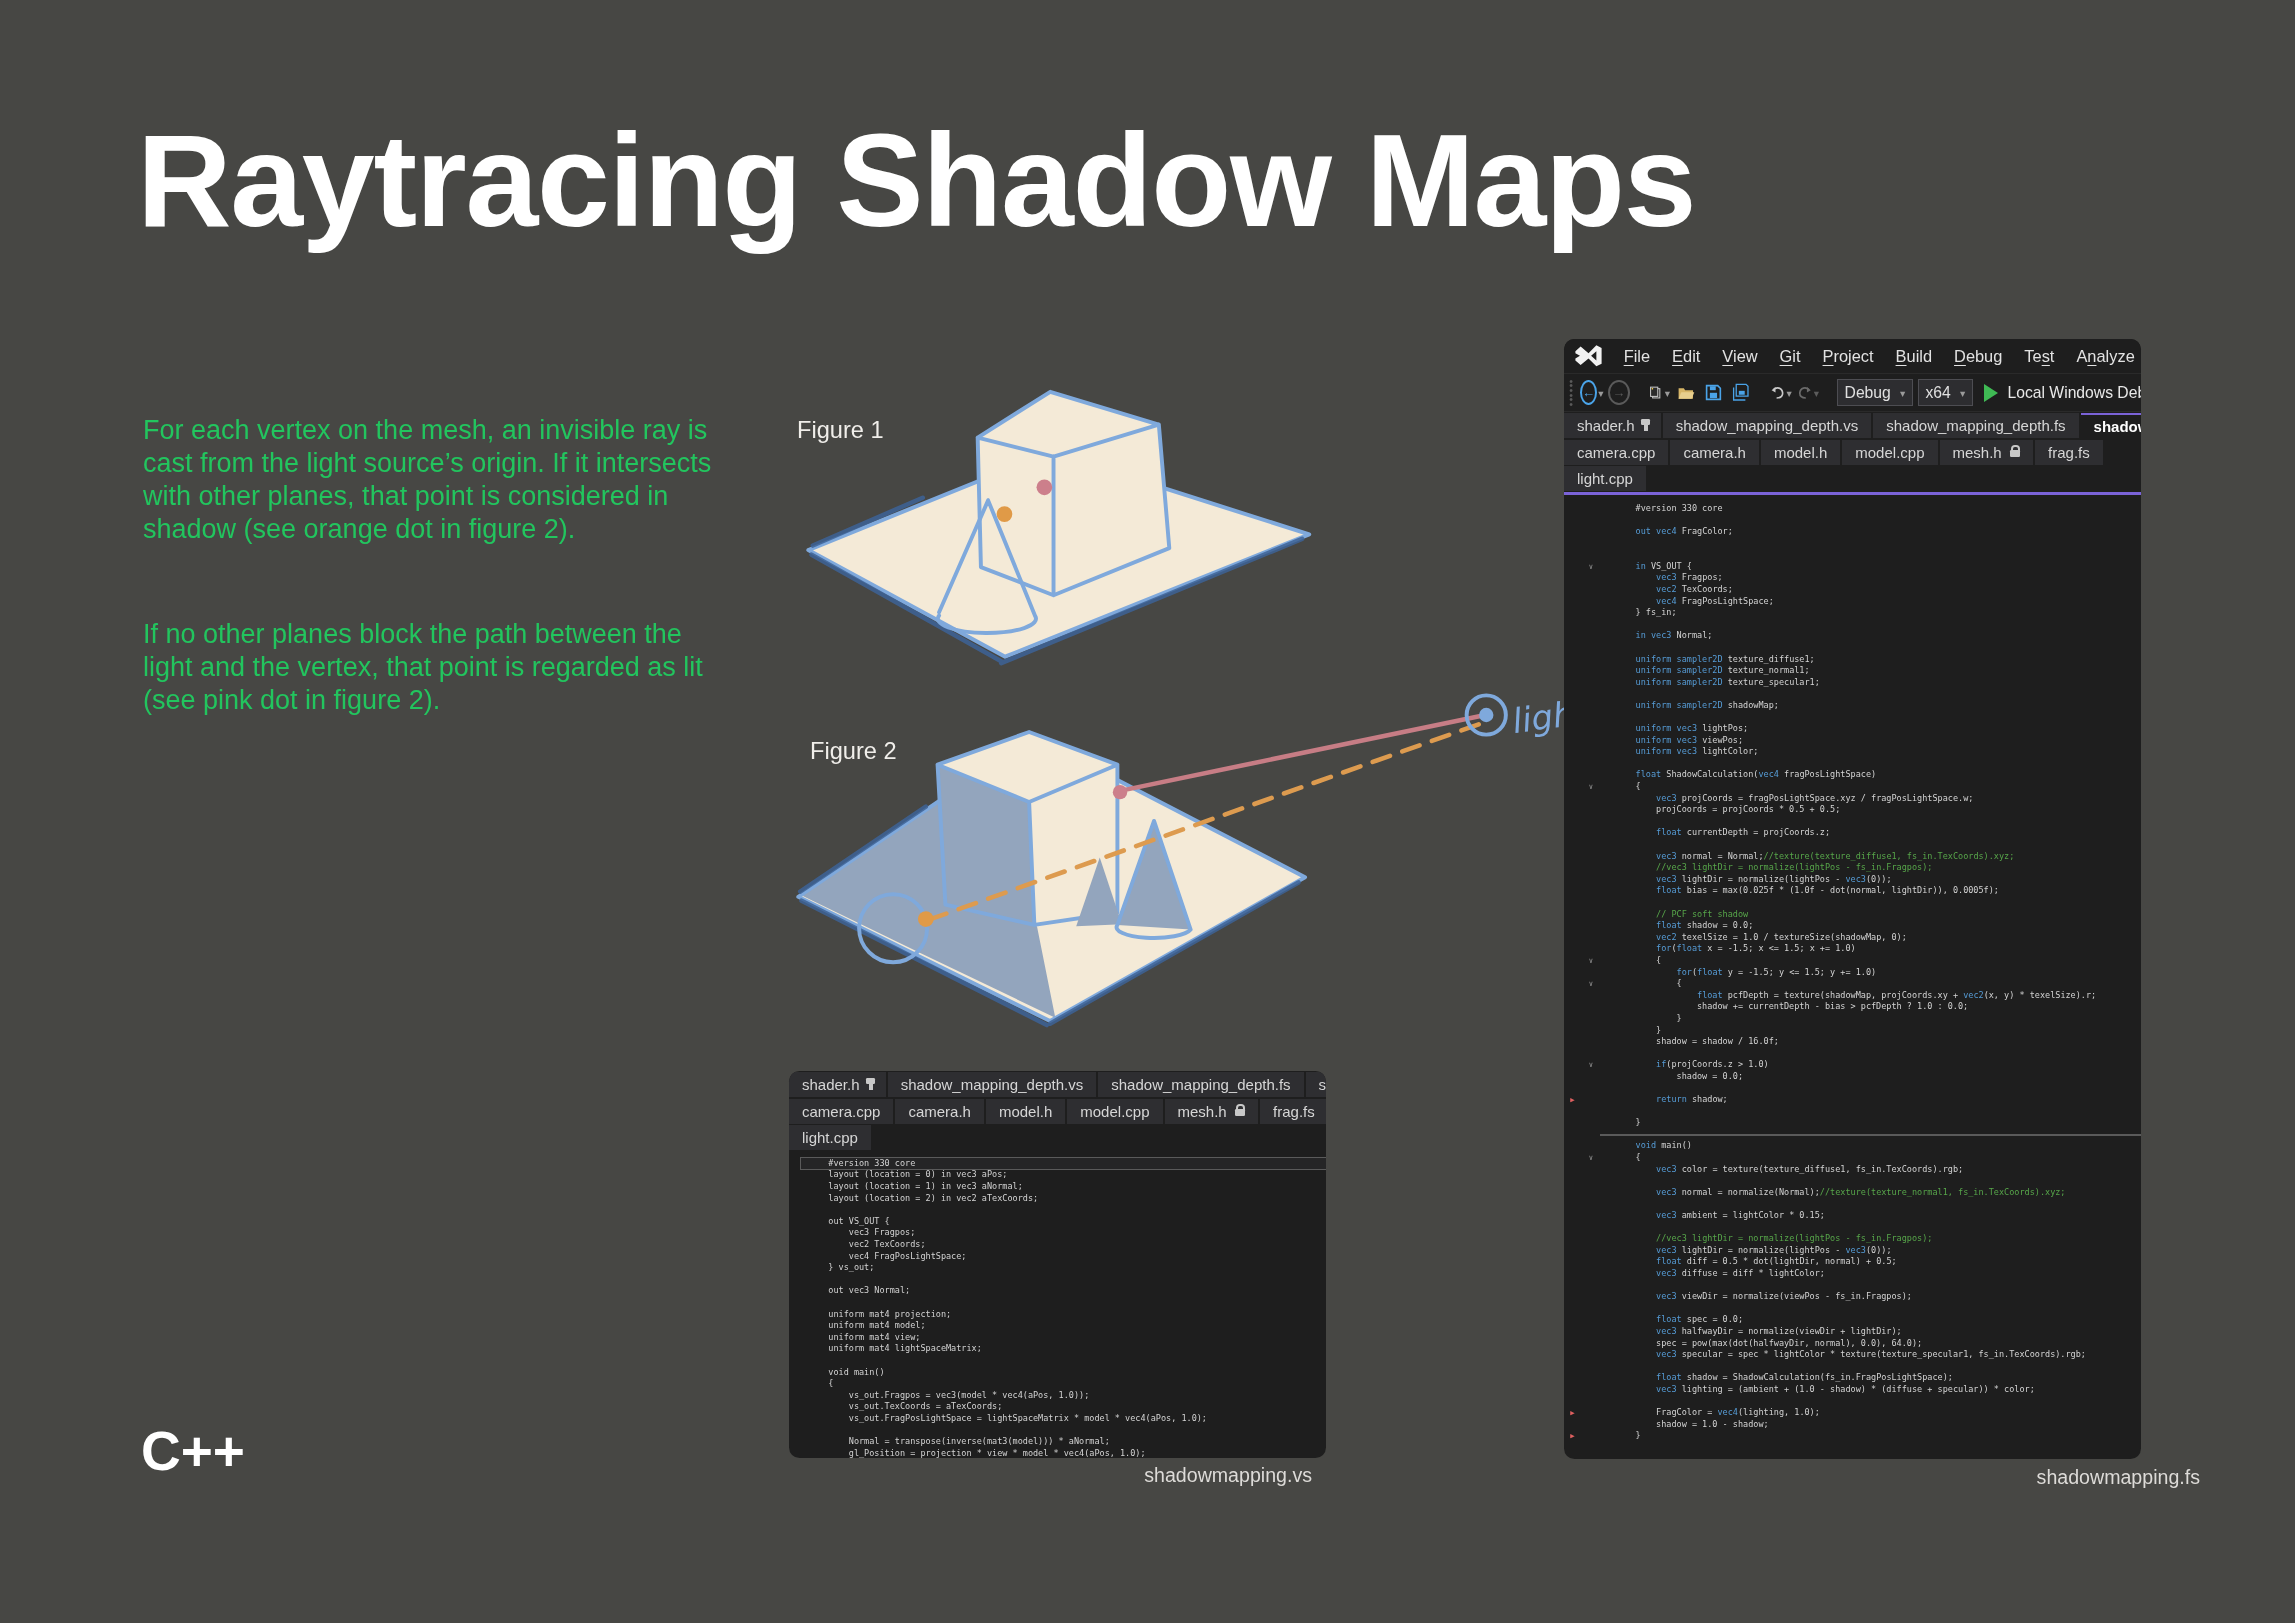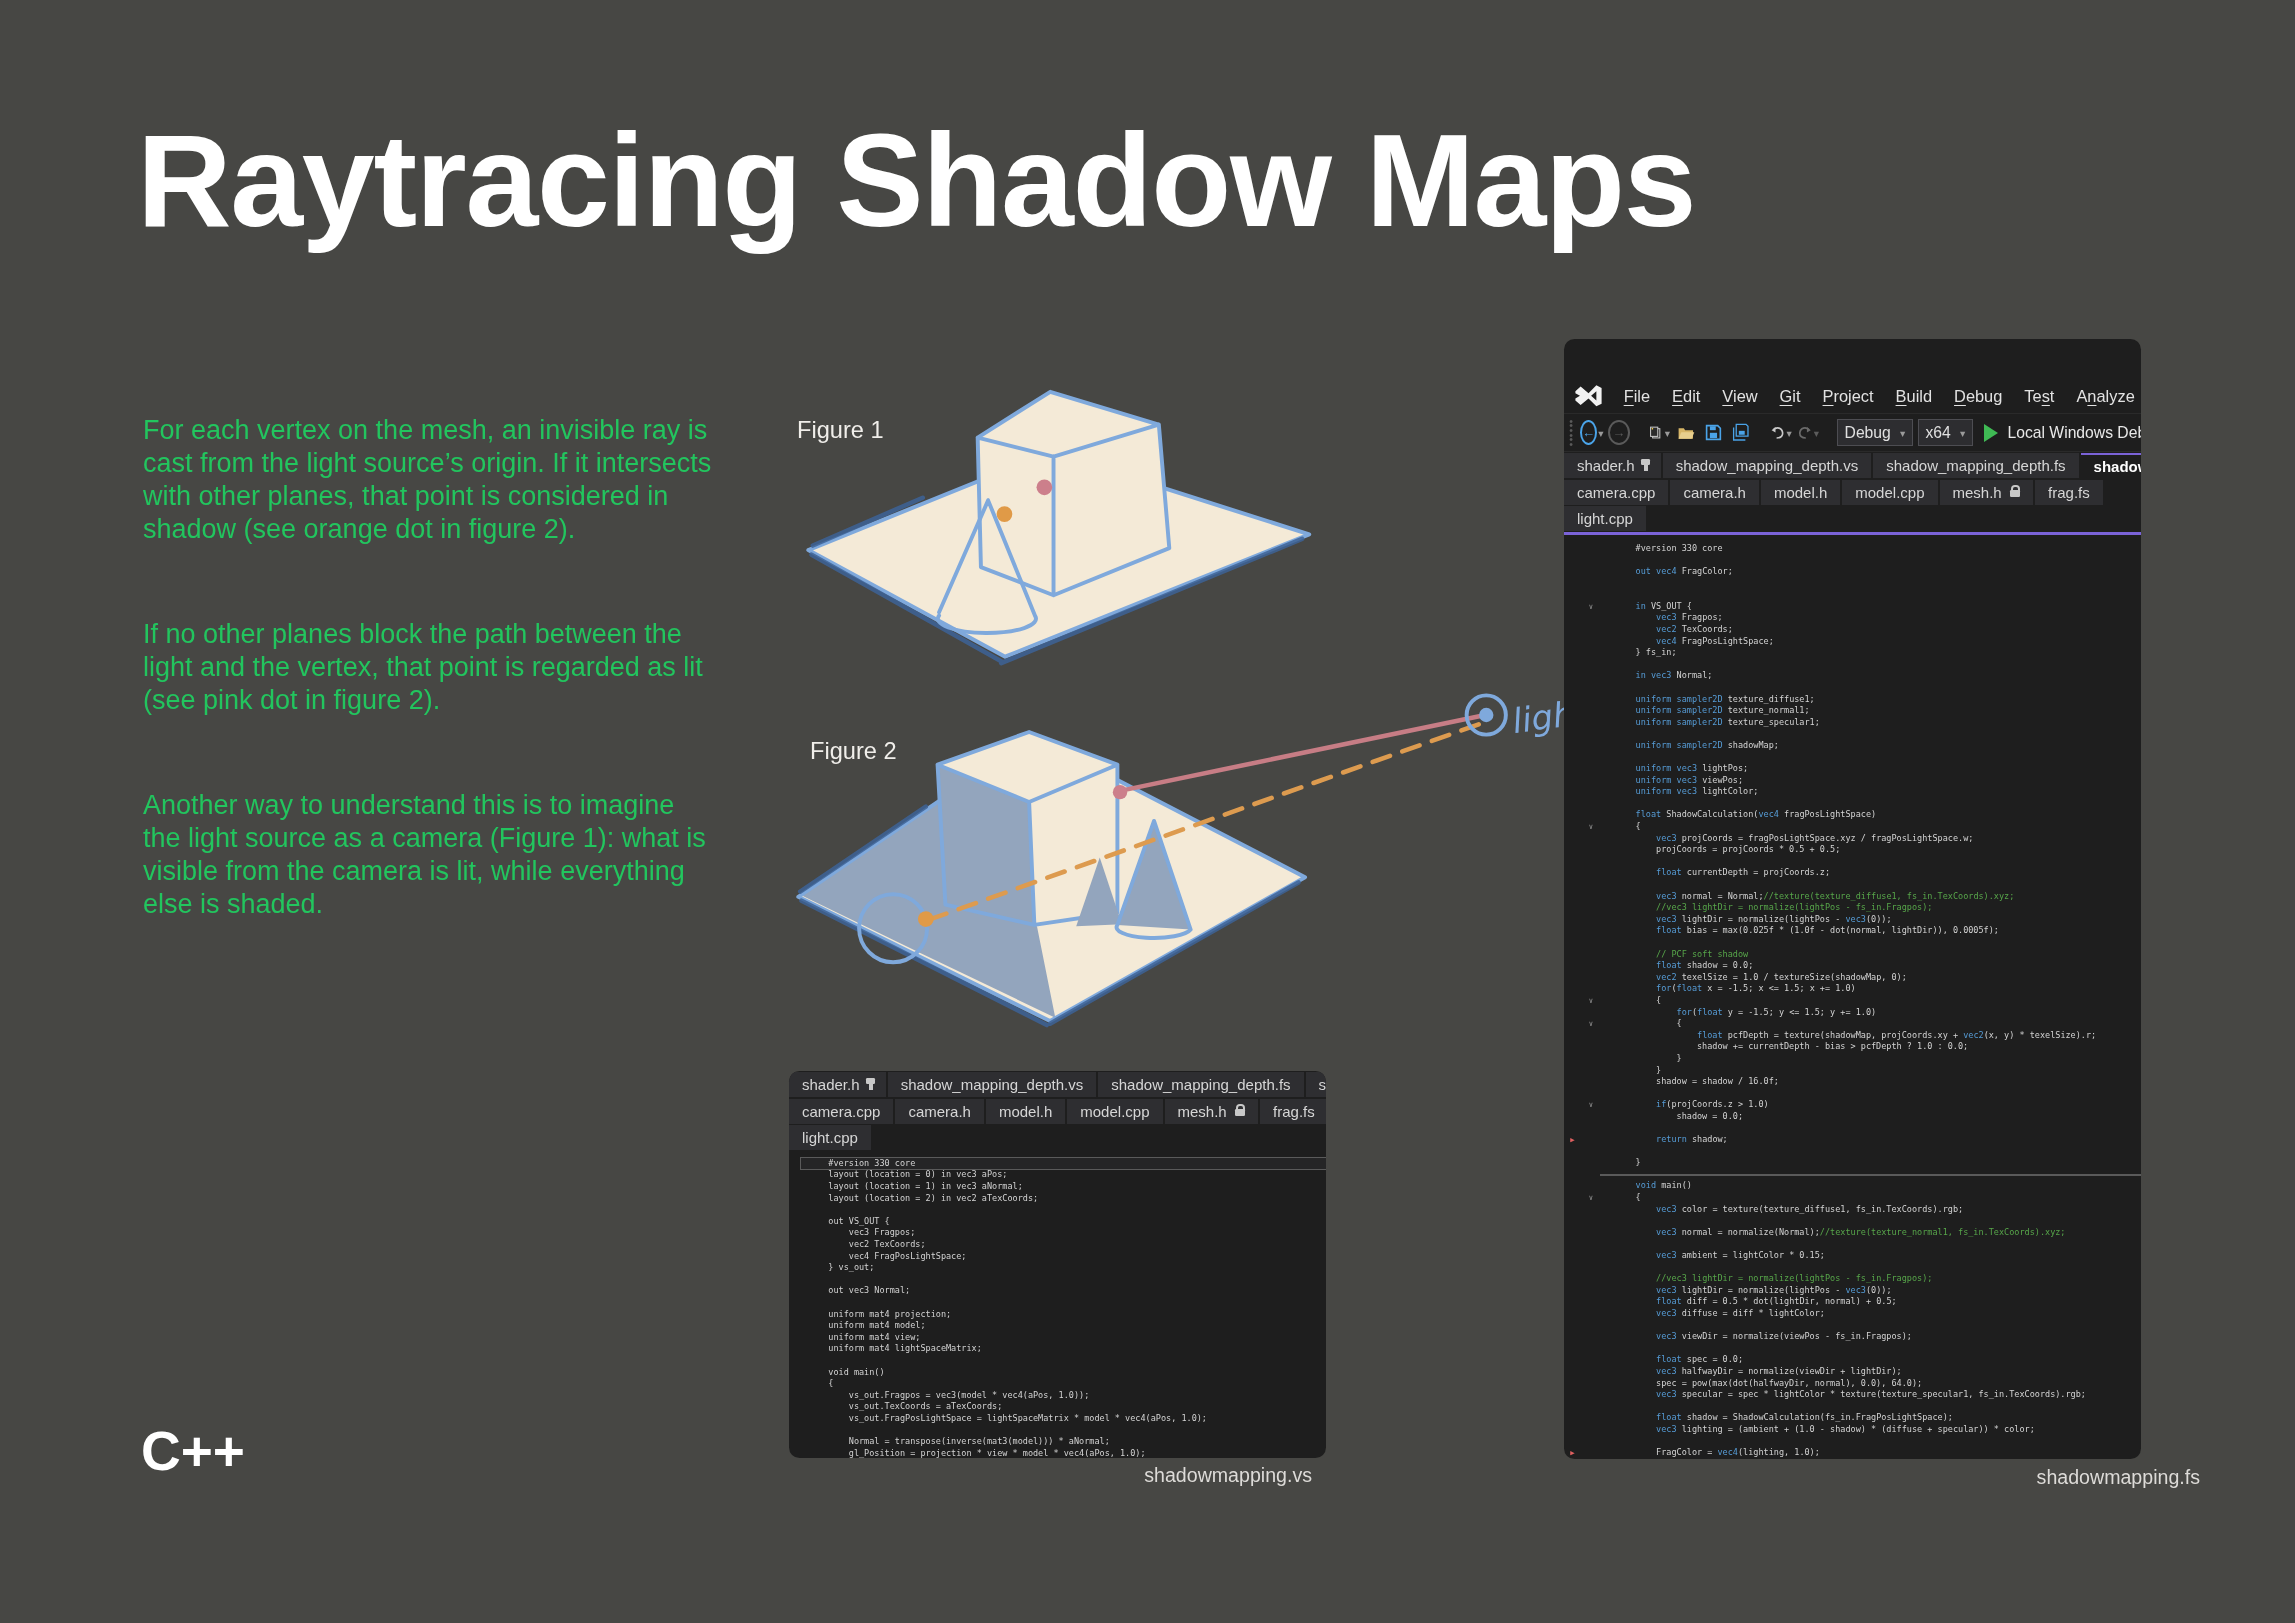--- a/index.html
+++ b/index.html
@@ -27,21 +27,21 @@
   .sketch2{stroke:#3d6396;stroke-width:7;fill:none;stroke-linecap:round;opacity:.85;}
   .cream{fill:#f4ead7;}
   .shadowfill{fill:#93a5bd;}
   .handwrite{font-family:"DejaVu Sans",sans-serif;font-style:italic;font-size:52px;fill:#7fa9dc;}
 
   
   .window{position:absolute;background:#1e1e1e;border-radius:10.5px;overflow:hidden;}
   #editor-vs{left:789px;top:1071px;width:537px;height:387px;}
   #editor-fs{left:1564px;top:339px;width:577px;height:1120px;}
 
-  .menubar{height:34px;display:flex;align-items:center;gap:0;padding-left:7.9px;background:#1e1e1e;margin-top:40px;}
+  .menubar{height:34px;display:flex;align-items:center;gap:0;padding-left:7.9px;background:#1e1e1e;}
   .vslogo{width:29px;height:23.6px;margin:0 9.2px 0 2.6px;display:flex;align-items:center;justify-content:center;}
   .menu-item{font-size:16.4px;color:#e2e2e2;padding:0 11px;white-space:nowrap;}
   .menu-item u{text-decoration:underline;text-underline-offset:2.6px;}
 
   .toolbar{height:37px;display:flex;align-items:center;gap:5.2px;padding-left:5.2px;background:#1e1e1e;
            border-top:0.7px solid #2a2a2a;border-bottom:0.7px solid #2a2a2a;}
   .grip{color:#5a5a5a;font-size:10.5px;letter-spacing:1.3px;margin-right:1.3px;width:6.5px;line-height:4.6px;word-break:break-all;}
   .tbtn{display:flex;align-items:center;justify-content:center;height:26px;min-width:22px;color:#c8c8c8;}
   .circ{width:21px;height:21px;border-radius:50%;border:2px solid #4aa3e8;color:#4aa3e8;
         display:flex;align-items:center;justify-content:center;font-size:13px;font-weight:bold;}
@@ -89,21 +89,20 @@
 </head>
 <body>
 
 <div id="canvas">
 
   <div class="page-title">Raytracing Shadow Maps</div>
 
   <div class="paras">
       <div class="para">For each vertex on the mesh, an invisible ray is cast from the light source’s origin. If it intersects with other planes, that point is considered in shadow (see orange dot in figure 2).</div>
       <div class="para">If no other planes block the path between the light and the vertex, that point is regarded as lit (see pink dot in figure 2).</div>
-      <div class="para">Another way to understand this is to imagine the light source as a camera (Figure 1): what is visible from the camera is lit, while everything else is shaded.</div>
     </div>
 
   <div class="fig-label" id="fig1-label">Figure 1</div>
   <div class="fig-label" id="fig2-label">Figure 2</div>
 
   <svg id="fig1" class="figsvg" width="569" height="308" viewBox="0 0 870 470">
     <polygon class="cream" points="5,255 375,105 771,231 306,418"></polygon>
     <polygon class="sketch" points="5,255 375,105 771,231 306,418"></polygon>
     <path class="sketch2" d="M10,262 L300,425 M300,428 L760,238 M12,248 L180,175"></path>
     <polygon class="cream" points="264,83 375,13 541,63 380,112"></polygon>

